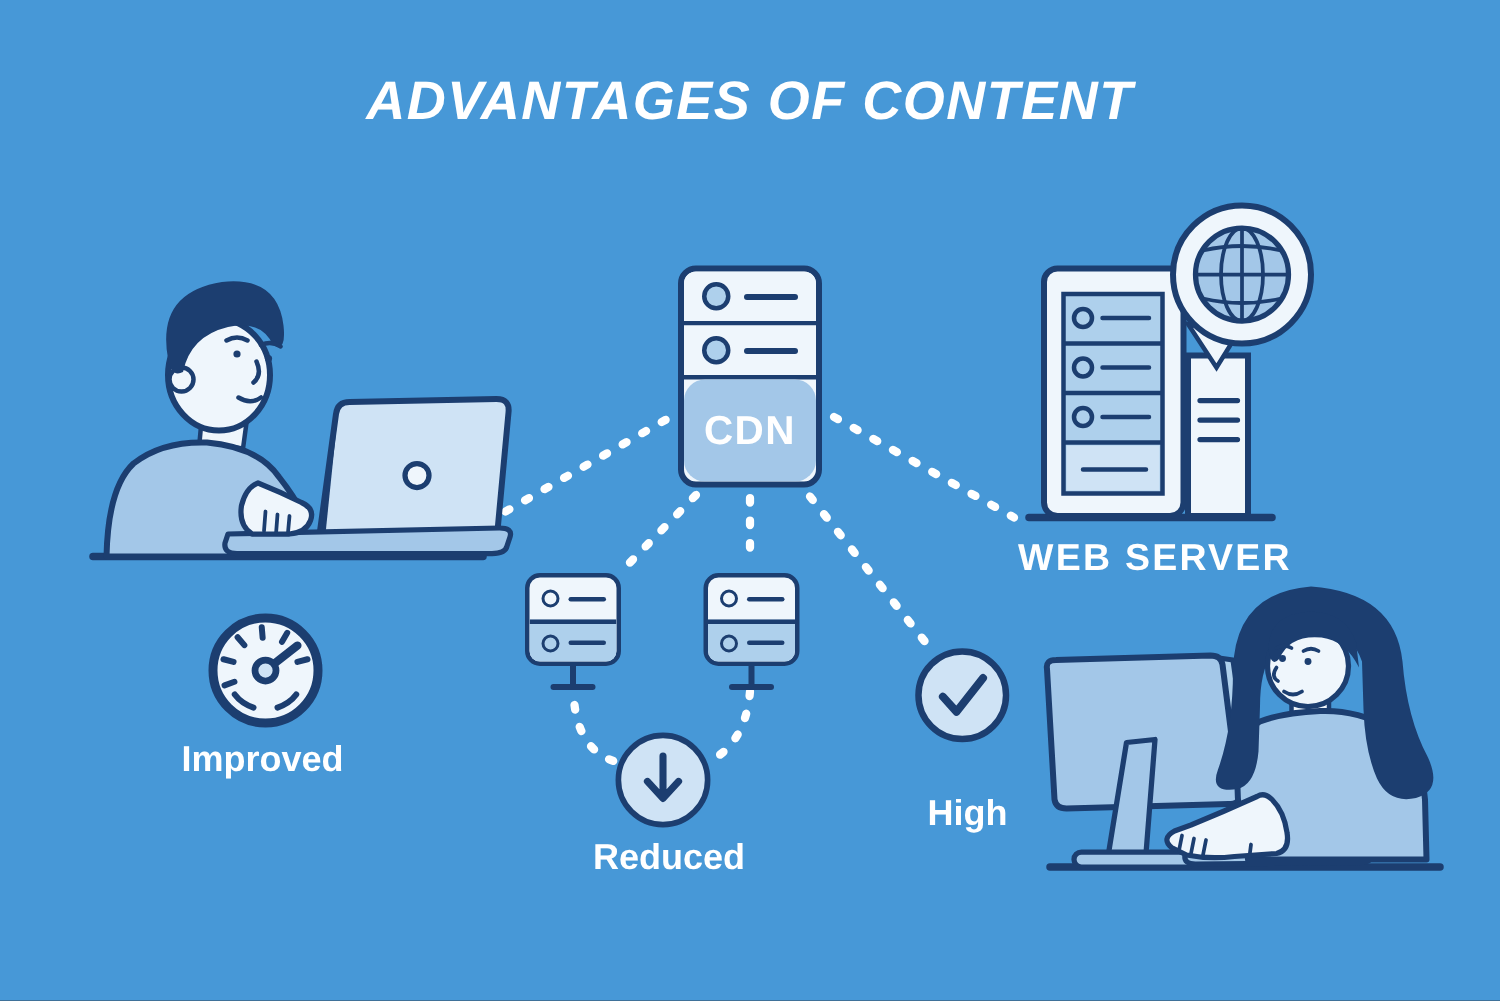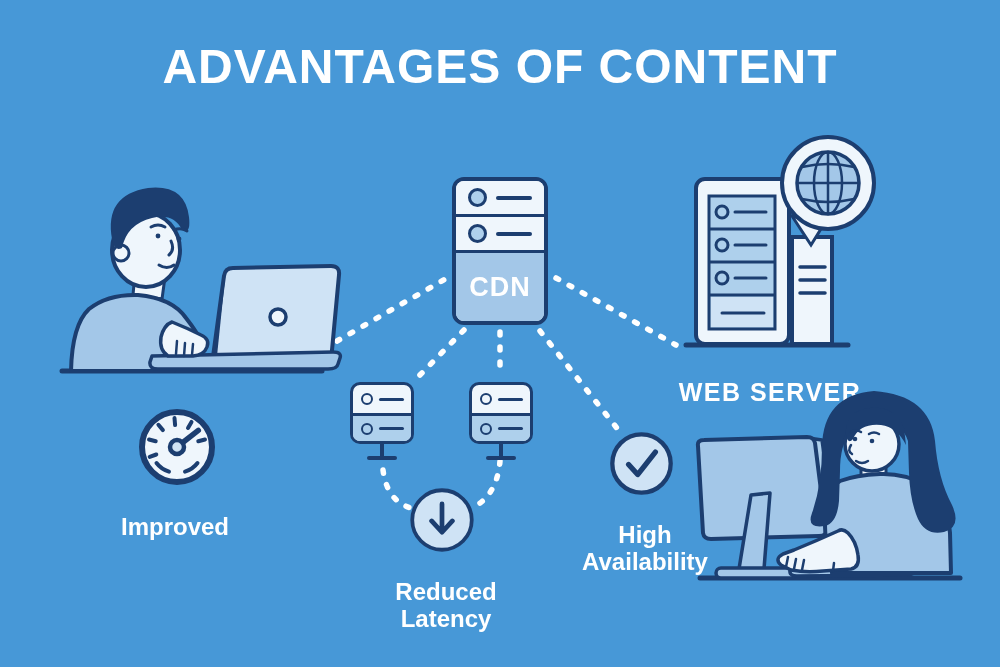--- a/index.html
+++ b/index.html
@@ -12,56 +12,56 @@
     --text-white:#ffffff;
   }
   *{margin:0;padding:0;box-sizing:border-box;}
   body{font-family:"Liberation Sans",sans-serif;background:#333;}
   .canvas{
     position:relative;width:1000px;height:667px;margin:0 auto;
     background:var(--background);overflow:hidden;
   }
   .title{
     position:absolute;top:42px;left:0;right:0;text-align:center;
-    color:var(--text-white);font-size:48px;font-weight:bold;
-    line-height:50px;letter-spacing:1px;
+    color:var(--text-white);font-size:36px;font-weight:bold;
+    line-height:50px;letter-spacing:1px;font-style:italic;
   }
   .title span{display:block;}
   svg{position:absolute;display:block;}
   .conn{stroke:var(--text-white);stroke-width:5.5;fill:none;
     stroke-dasharray:3 12;stroke-linecap:round;}
 
   
   .cdn-node{
     position:absolute;left:452px;top:177px;width:96px;height:148px;
     border:4px solid var(--outline-navy);border-radius:12px;
     background:var(--near-white);display:flex;flex-direction:column;overflow:hidden;
   }
   .cdn-row{height:36px;border-bottom:3px solid var(--outline-navy);
     display:flex;align-items:center;padding-left:12px;gap:9px;background:var(--near-white);}
   .cdn-dot{width:19px;height:19px;border:3.5px solid var(--outline-navy);
     border-radius:50%;background:var(--panel-blue);}
   .cdn-line{width:36px;height:4px;background:var(--outline-navy);border-radius:2px;}
   .cdn-label{flex:1;background:var(--light-blue);display:flex;align-items:center;
-    justify-content:center;color:var(--text-white);font-size:27px;font-weight:bold;letter-spacing:1px;}
+    justify-content:center;color:var(--text-white);font-size:27px;font-weight:bold;letter-spacing:1px;border-radius:14px;}
 
   
   .mini-server{position:absolute;width:64px;display:flex;flex-direction:column;align-items:center;}
   .mini-box{width:64px;border:3.5px solid var(--outline-navy);border-radius:10px;
     overflow:hidden;background:var(--near-white);}
   .mini-row{height:28px;display:flex;align-items:center;padding-left:8px;gap:6px;}
   .mini-row.r2{border-top:3px solid var(--outline-navy);background:var(--panel-blue);}
   .mini-dot{width:12px;height:12px;border:2.5px solid var(--outline-navy);border-radius:50%;}
   .mini-line{width:25px;height:3px;background:var(--outline-navy);border-radius:2px;}
   .stand-pole{width:4px;height:12px;background:var(--outline-navy);}
   .stand-base{width:30px;height:4px;background:var(--outline-navy);border-radius:2px;}
 
   .benefit-label,.server-label{
     position:absolute;width:220px;text-align:center;color:var(--text-white);
-    font-weight:bold;font-size:24px;line-height:27px;margin-top:20px;
+    font-weight:bold;font-size:24px;line-height:27px;
   }
   .benefit-label span{display:block;}
   .server-label{font-size:25px;letter-spacing:1.5px;}
 </style>
 </head>
 <body>
 
 <div class="canvas">
 
   <h1 class="title">
@@ -184,30 +184,28 @@
   <div class="benefit-label" style="left:65px;top:493px">
     <span>Improved</span>
   </div>
 
   <svg style="left:408px;top:486px" width="68" height="68" viewBox="0 0 72 72">
     <circle cx="36" cy="36" r="31.5" fill="var(--pale-blue)" stroke="var(--outline-navy)" stroke-width="4"></circle>
     <path d="M 36 19 L 36 46 M 25 37 L 36 49 L 47 37" stroke="var(--outline-navy)" stroke-width="5" stroke-linecap="round" stroke-linejoin="round" fill="none"></path>
   </svg>
   <div class="benefit-label" style="left:336px;top:558px">
     <span>Reduced</span>
-    <span>Latency</span>
   </div>
 
   <svg style="left:608px;top:430px" width="67" height="67" viewBox="0 0 70 70">
     <circle cx="35" cy="35" r="30.5" fill="var(--pale-blue)" stroke="var(--outline-navy)" stroke-width="4.5"></circle>
     <path d="M 21.5 36 L 31 46.5 L 49.5 23" stroke="var(--outline-navy)" stroke-width="5.5" stroke-linecap="round" stroke-linejoin="round" fill="none"></path>
   </svg>
-  <div class="benefit-label" style="left:535px;top:501px">
+  <div class="benefit-label" style="left:535px;top:529px">
     <span>High</span>
-    <span>Availability</span>
   </div>
 
   <svg style="left:688px;top:383px" width="310" height="200" viewBox="0 0 310 200">
     <path d="M 12 195 L 272 195" stroke="var(--outline-navy)" stroke-width="5" stroke-linecap="round" fill="none"></path>
     <path d="M 120 55 L 134 57 L 147 150 Q 148 155 140 154 L 131 153 Z" fill="var(--panel-blue)" stroke="var(--outline-navy)" stroke-width="3.5" stroke-linejoin="round"></path>
     <path d="M 10 63 Q 9 57 16 57 L 119 54 Q 126 54 127 60 L 138 147 Q 139 153 131 153 L 23 156 Q 16 156 15 150 Z" fill="var(--light-blue)" stroke="var(--outline-navy)" stroke-width="4" stroke-linejoin="round"></path>
     <path d="M 63 112 L 82 110 L 76 186 L 51 186 Z" fill="var(--light-blue)" stroke="var(--outline-navy)" stroke-width="3.5" stroke-linejoin="round"></path>
     <rect x="28" y="185" width="80" height="10" rx="5" fill="var(--light-blue)" stroke="var(--outline-navy)" stroke-width="3.5"></rect>
     <path d="M 103 181 L 219 179 Q 227 179 227 185 L 226 188 Q 226 192 218 192 L 109 193 Q 101 193 102 187 Z" fill="var(--light-blue)" stroke="var(--outline-navy)" stroke-width="3.5" stroke-linejoin="round"></path>
     <path d="M 173 82 L 198 82 L 198 102 L 173 102 Z" fill="var(--near-white)" stroke="var(--outline-navy)" stroke-width="3"></path>

